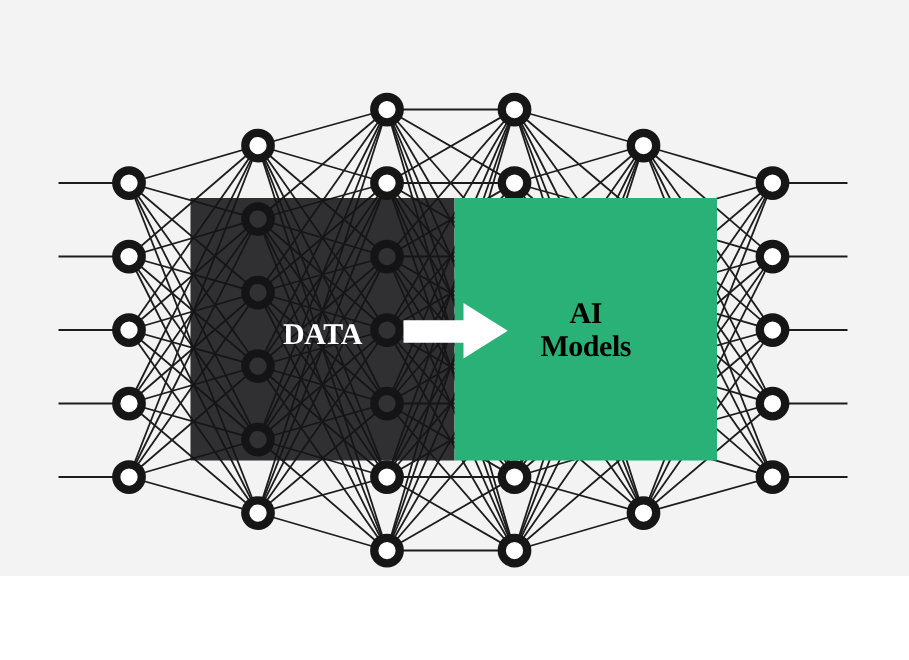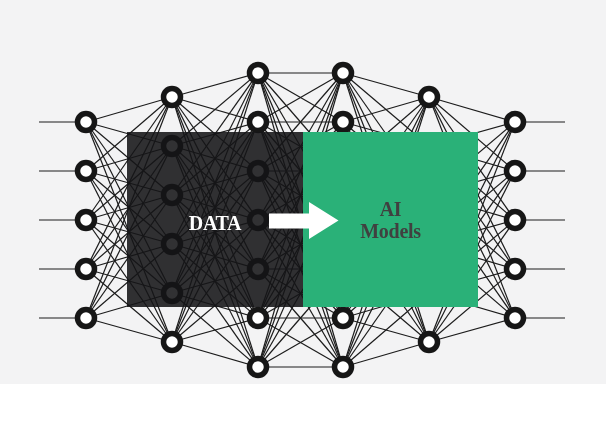--- a/index.html
+++ b/index.html
@@ -268,21 +268,21 @@
         <circle cx="515" cy="269" r="8.5" fill="#ffffff" stroke="#161616" stroke-width="5.5"></circle>
         <circle cx="515" cy="318" r="8.5" fill="#ffffff" stroke="#161616" stroke-width="5.5"></circle>
       </g>
   </svg>
 
   <div class="box" id="data-box" style="left: 127px; top: 132px; width: 176px; height: 175px; background: rgba(20, 20, 23, 0.88);">
     <span class="box-label" style="color: rgb(255, 255, 255);">DATA</span>
   </div>
 
   <div class="box" id="ai-box" style="left: 303px; top: 132px; width: 175px; height: 175px; background: rgb(42, 177, 120);">
-    <span class="box-label" style="color: #404040;">AI
+    <span class="box-label" style="color: #000000;">AI
 Models</span>
   </div>
 
   <svg id="arrow-overlay" width="606" height="440" viewBox="0 0 606 440">
     <polygon id="arrow-shape" points="269,213.5 309,213.5 309,202 338.5,220.5 309,239 309,228.5 269,228.5" fill="#ffffff"></polygon>
   </svg>
 
 </div>
 
 </body></html>

